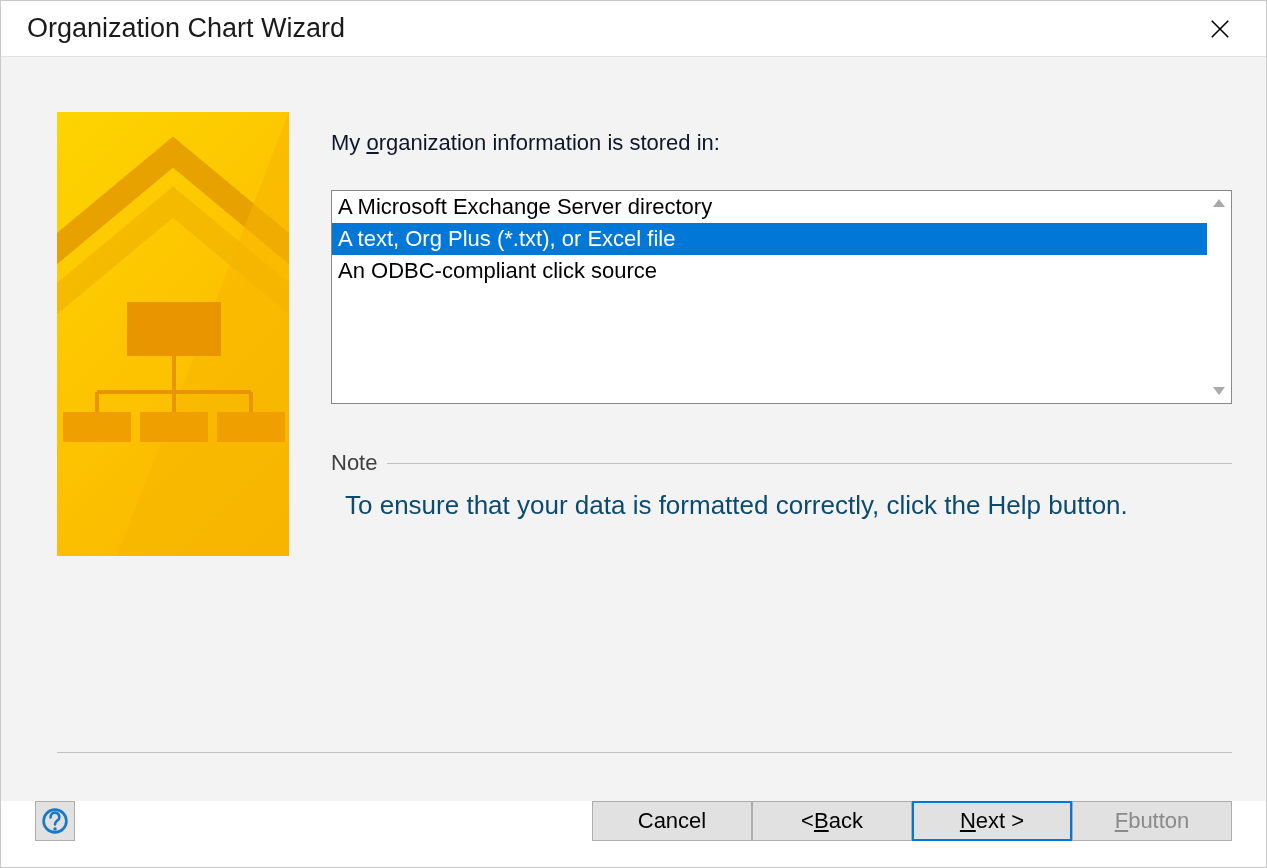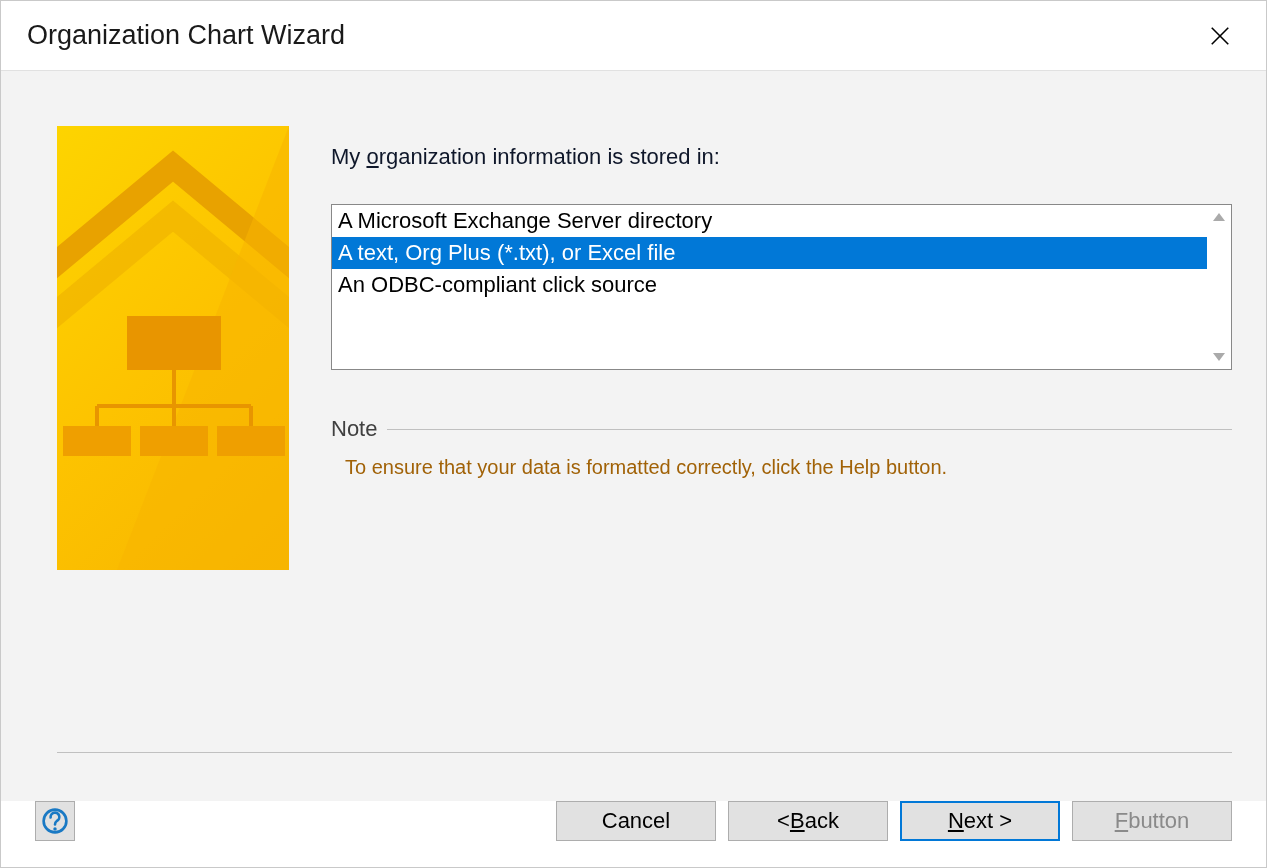--- a/index.html
+++ b/index.html
@@ -18,21 +18,21 @@
     height: 868px;
     border: 1px solid #c9c9c9;
     background: #ffffff;
     display: flex;
     flex-direction: column;
     box-shadow: 0 0 8px rgba(0,0,0,0.1);
   }
 
   
   .titlebar {
-    height: 70px;
+    height: 56px;
     display: flex;
     align-items: center;
     justify-content: space-between;
     padding: 0 26px 0 26px;
     border-bottom: 1px solid #e1e1e1;
   }
   .titlebar .title {
     font-size: 27px;
     color: #1a1a1a;
     font-weight: 400;
@@ -81,21 +81,21 @@
   .prompt {
     font-size: 22px;
     color: #0f172a;
     margin: 18px 0 34px 0;
   }
   .prompt .u { text-decoration: underline; }
 
   .listbox {
     border: 1px solid #888;
     background: #ffffff;
-    height: 166px;
+    height: 214px;
     position: relative;
     display: flex;
   }
   .listbox .items {
     flex: 1;
     overflow: hidden;
   }
   .listbox .item {
     font-size: 22px;
     line-height: 32px;
@@ -127,22 +127,22 @@
     display:flex;
     align-items:center;
   }
   .note-head .rule {
     flex:1;
     height:1px;
     background:#c0c0c0;
     margin-left:10px;
   }
   .note-text {
-    font-size: 20px;
-    color: #a16207;
+    font-size: 26px;
+    color: #0c4a6e;
     margin: 10px 0 0 14px;
   }
 
   
   .footer-sep {
     height:1px;
     background:#c0c0c0;
     margin: 0 0 28px 0;
   }
   .footer {
@@ -160,21 +160,21 @@
     justify-content:center;
     cursor:pointer;
   }
   .help-btn svg { width: 28px; height:28px; }
 
   .spacer { flex:1; }
 
   .btn {
     width: 160px;
     height: 40px;
-    margin-left: 12px;
+    margin-left: 0;
     font-size: 22px;
     border: 1px solid #adadad;
     background: #e1e1e1;
     color:#000;
     display:flex;
     align-items:center;
     justify-content:center;
     cursor:pointer;
   }
   .btn .u { text-decoration: underline; }

